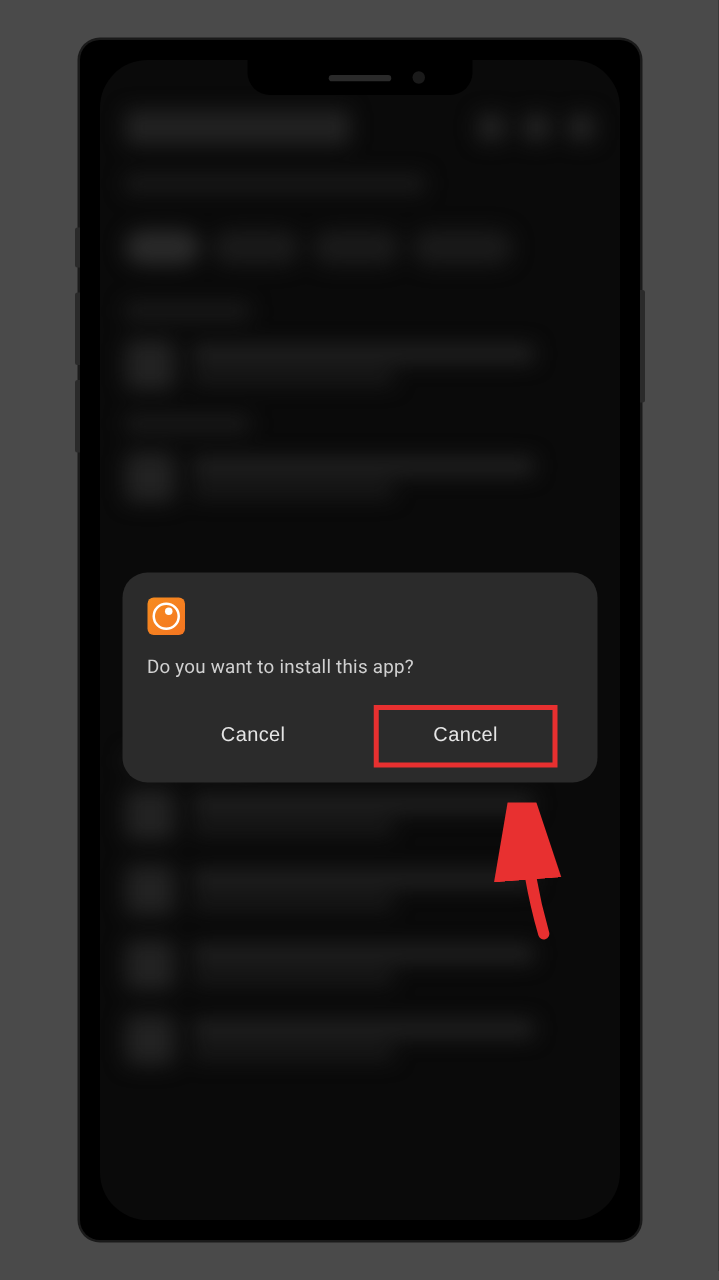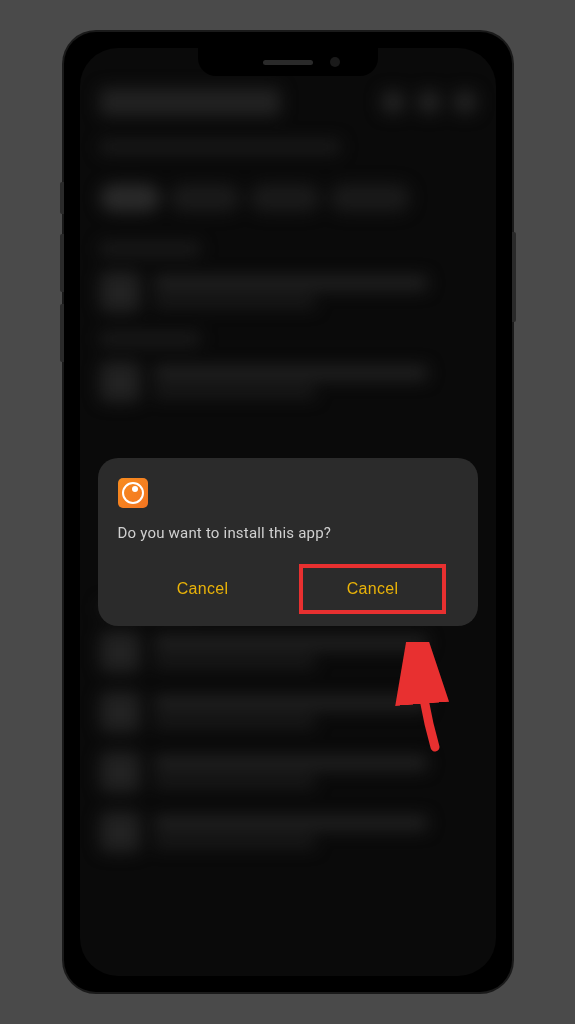--- a/index.html
+++ b/index.html
@@ -16,21 +16,21 @@
       display: flex;
       align-items: center;
       justify-content: center;
       position: relative;
     }
     
     .phone-frame {
       width: 448px;
       height: 960px;
       background: #000;
-      border-radius: 32px;
+      border-radius: 16px;
       padding: 16px;
       position: relative;
       box-shadow: 0 0 0 2px #1a1a1a;
     }
     
     .phone-buttons-left {
       position: absolute;
       left: -4px;
       top: 150px;
     }
@@ -252,21 +252,21 @@
     
     .dialog-buttons {
       display: flex;
       justify-content: space-around;
       align-items: center;
     }
     
     .dialog-btn {
       background: none;
       border: none;
-      color: #eab308;
+      color: #e5e5e5;
       font-size: 16px;
       font-weight: 500;
       padding: 10px 30px;
       cursor: pointer;
       letter-spacing: 0.3px;
     }
     
     .install-wrapper {
       position: relative;
     }

